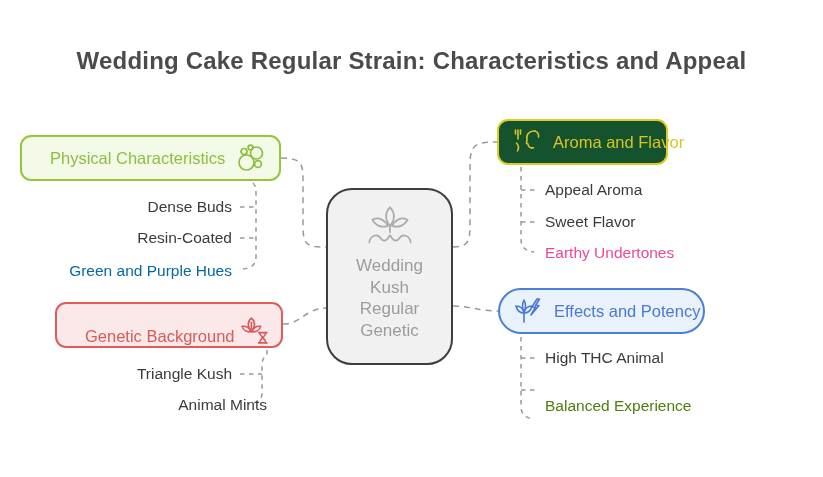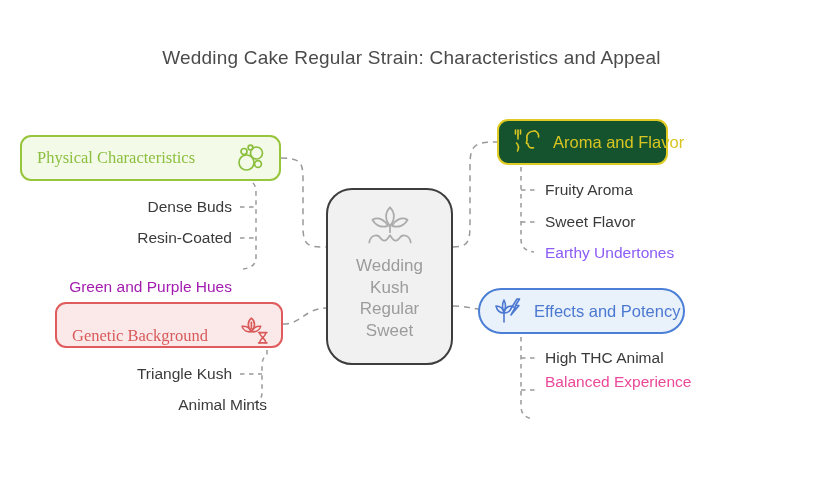--- a/index.html
+++ b/index.html
@@ -2,28 +2,28 @@
 <html><head>
 <meta charset="utf-8">
 <style>
   html,body{margin:0;padding:0;background:#fff;}
   .stage{
     position:relative;width:823px;height:477px;background:#fff;
     font-family:"Liberation Sans",sans-serif;overflow:hidden;
   }
   .title{
     position:absolute;top:47px;left:0;width:100%;text-align:center;
-    font-size:19px;font-weight:400;letter-spacing:.2px;
+    font-size:24px;font-weight:700;letter-spacing:.2px;
   }
   .connectors{position:absolute;left:0;top:0;pointer-events:none;}
   .node{
     position:absolute;box-sizing:border-box;height:46px;
     border:2px solid;border-radius:11px;display:flex;align-items:center;background:#fff;
   }
-  .node-left{justify-content:space-between;padding:0 11px 0 15px;font-family:Liberation Serif, serif;}
+  .node-left{justify-content:space-between;padding:0 11px 0 28px;}
   .node-right{justify-content:flex-start;gap:10px;padding:0 12px 0 12px;}
   .node .label{font-size:16.5px;white-space:nowrap;}
   .node .icon{display:flex;align-items:center;flex:0 0 auto;}
   .center-node{
     position:absolute;left:326px;top:188px;width:127px;height:177px;box-sizing:border-box;
     border:2px solid;border-radius:26px;display:flex;flex-direction:column;
     align-items:center;padding-top:15px;
   }
   .center-text{font-size:17px;line-height:21.5px;text-align:center;}
   .leaf{position:absolute;font-size:15.5px;line-height:20px;white-space:nowrap;}
@@ -68,21 +68,21 @@
         <path d="M26 20 C20 22 14 20 11 14 C17 11 23 14 26 20 Z"></path>
         <path d="M30 20 C36 22 42 20 45 14 C39 11 33 14 30 20 Z"></path>
         <path d="M28 20 L28 26"></path>
         <path d="M8 36 C9 29 16 27 19 32 C21 35 24 35 26 32 L28 29 L30 32 C32 35 35 35 37 32 C40 27 47 29 48 36"></path>
       </svg>
     </span>
     <div class="center-text" style="color: rgb(156, 156, 156);">
       <div>Wedding</div>
       <div>Kush</div>
       <div>Regular</div>
-      <div>Sweet</div>
+      <div>Genetic</div>
     </div>
   </div>
 
   <div class="node node-left" style="left: 20px; top: 135px; width: 261px; border-color: rgb(151, 197, 60); background-color: rgb(243, 250, 231);">
     <span class="label" style="color: rgb(140, 191, 63);">Physical Characteristics</span>
     <span class="icon" style="color: rgb(140, 191, 63);">
       <svg width="34" height="34" viewBox="0 0 34 34" fill="none" stroke="currentColor" stroke-width="1.7">
         <circle cx="12.5" cy="21.5" r="7.5"></circle>
         <circle cx="22.5" cy="12" r="6"></circle>
         <circle cx="10" cy="10.5" r="3"></circle>
@@ -116,40 +116,40 @@
         <path d="M9.5 4 L9.5 8"></path>
         <path d="M7 9 L7 13"></path>
         <path d="M5.5 17 C7.5 19 8 22 6.5 25"></path>
         <path d="M24 5 C18 4.5 15 9 16 13 C16.3 15 15 16.5 15.5 17.3 L17 18 C17 20.5 19 22.5 22.5 21.7"></path>
         <path d="M24 5 C27 6 28 9 27.5 11"></path>
       </svg>
     </span>
     <span class="label" style="color: rgb(217, 197, 34);">Aroma and Flavor</span>
   </div>
 
-  <div class="node node-right" style="left: 478px; top: 288px; width: 207px; border-color: rgb(75, 127, 214); background-color: rgb(233, 241, 251); border-radius: 23px;">
+  <div class="node node-right" style="left: 498px; top: 288px; width: 207px; border-color: rgb(75, 127, 214); background-color: rgb(233, 241, 251); border-radius: 23px;">
     <span class="icon" style="color: rgb(75, 121, 209);">
       <svg width="32" height="32" viewBox="0 0 32 32" fill="none" stroke="currentColor" stroke-width="1.6" stroke-linecap="round" stroke-linejoin="round">
         <path d="M12 27 L12 17"></path>
         <path d="M12 18 C8 18 5 15 4 11 C8 11 11 13 12 18 Z"></path>
         <path d="M12 18 C16 18 19 15 20 11 C16 11 13 13 12 18 Z"></path>
         <path d="M12 17 C14 13 14 9 12 5 C10 9 10 13 12 17 Z"></path>
         <path d="M25 4 L20 12 L23.5 12 L19 20 L27 10.5 L23.5 10.5 L27.5 4 Z"></path>
       </svg>
     </span>
     <span class="label" style="color: rgb(75, 121, 209);">Effects and Potency</span>
   </div>
 
   <div class="leaf leaf-left" style="right: 591px; top: 197px; color: rgb(58, 58, 58);">Dense Buds</div>
   <div class="leaf leaf-left" style="right: 591px; top: 228px; color: rgb(58, 58, 58);">Resin-Coated</div>
-  <div class="leaf leaf-left" style="right: 591px; top: 277px; color: #a21caf;">Green and Purple Hues</div>
+  <div class="leaf leaf-left" style="right: 591px; top: 261px; color: #0369a1;">Green and Purple Hues</div>
 
   <div class="leaf leaf-left" style="right: 591px; top: 364px; color: rgb(58, 58, 58);">Triangle Kush</div>
   <div class="leaf leaf-left" style="right: 556px; top: 395px; color: rgb(58, 58, 58);">Animal Mints</div>
 
-  <div class="leaf" style="left: 545px; top: 180px; color: rgb(58, 58, 58);">Fruity Aroma</div>
+  <div class="leaf" style="left: 545px; top: 180px; color: rgb(58, 58, 58);">Appeal Aroma</div>
   <div class="leaf" style="left: 545px; top: 212px; color: rgb(58, 58, 58);">Sweet Flavor</div>
-  <div class="leaf" style="left: 545px; top: 243px; color: #8b5cf6;">Earthy Undertones</div>
+  <div class="leaf" style="left: 545px; top: 243px; color: #ec4899;">Earthy Undertones</div>
 
   <div class="leaf" style="left: 545px; top: 348px; color: rgb(58, 58, 58);">High THC Animal</div>
-  <div class="leaf" style="left: 545px; top: 372px; color: #ec4899;">Balanced Experience</div>
+  <div class="leaf" style="left: 545px; top: 396px; color: #4d7c0f;">Balanced Experience</div>
 
 </div>
 
 </body></html>

